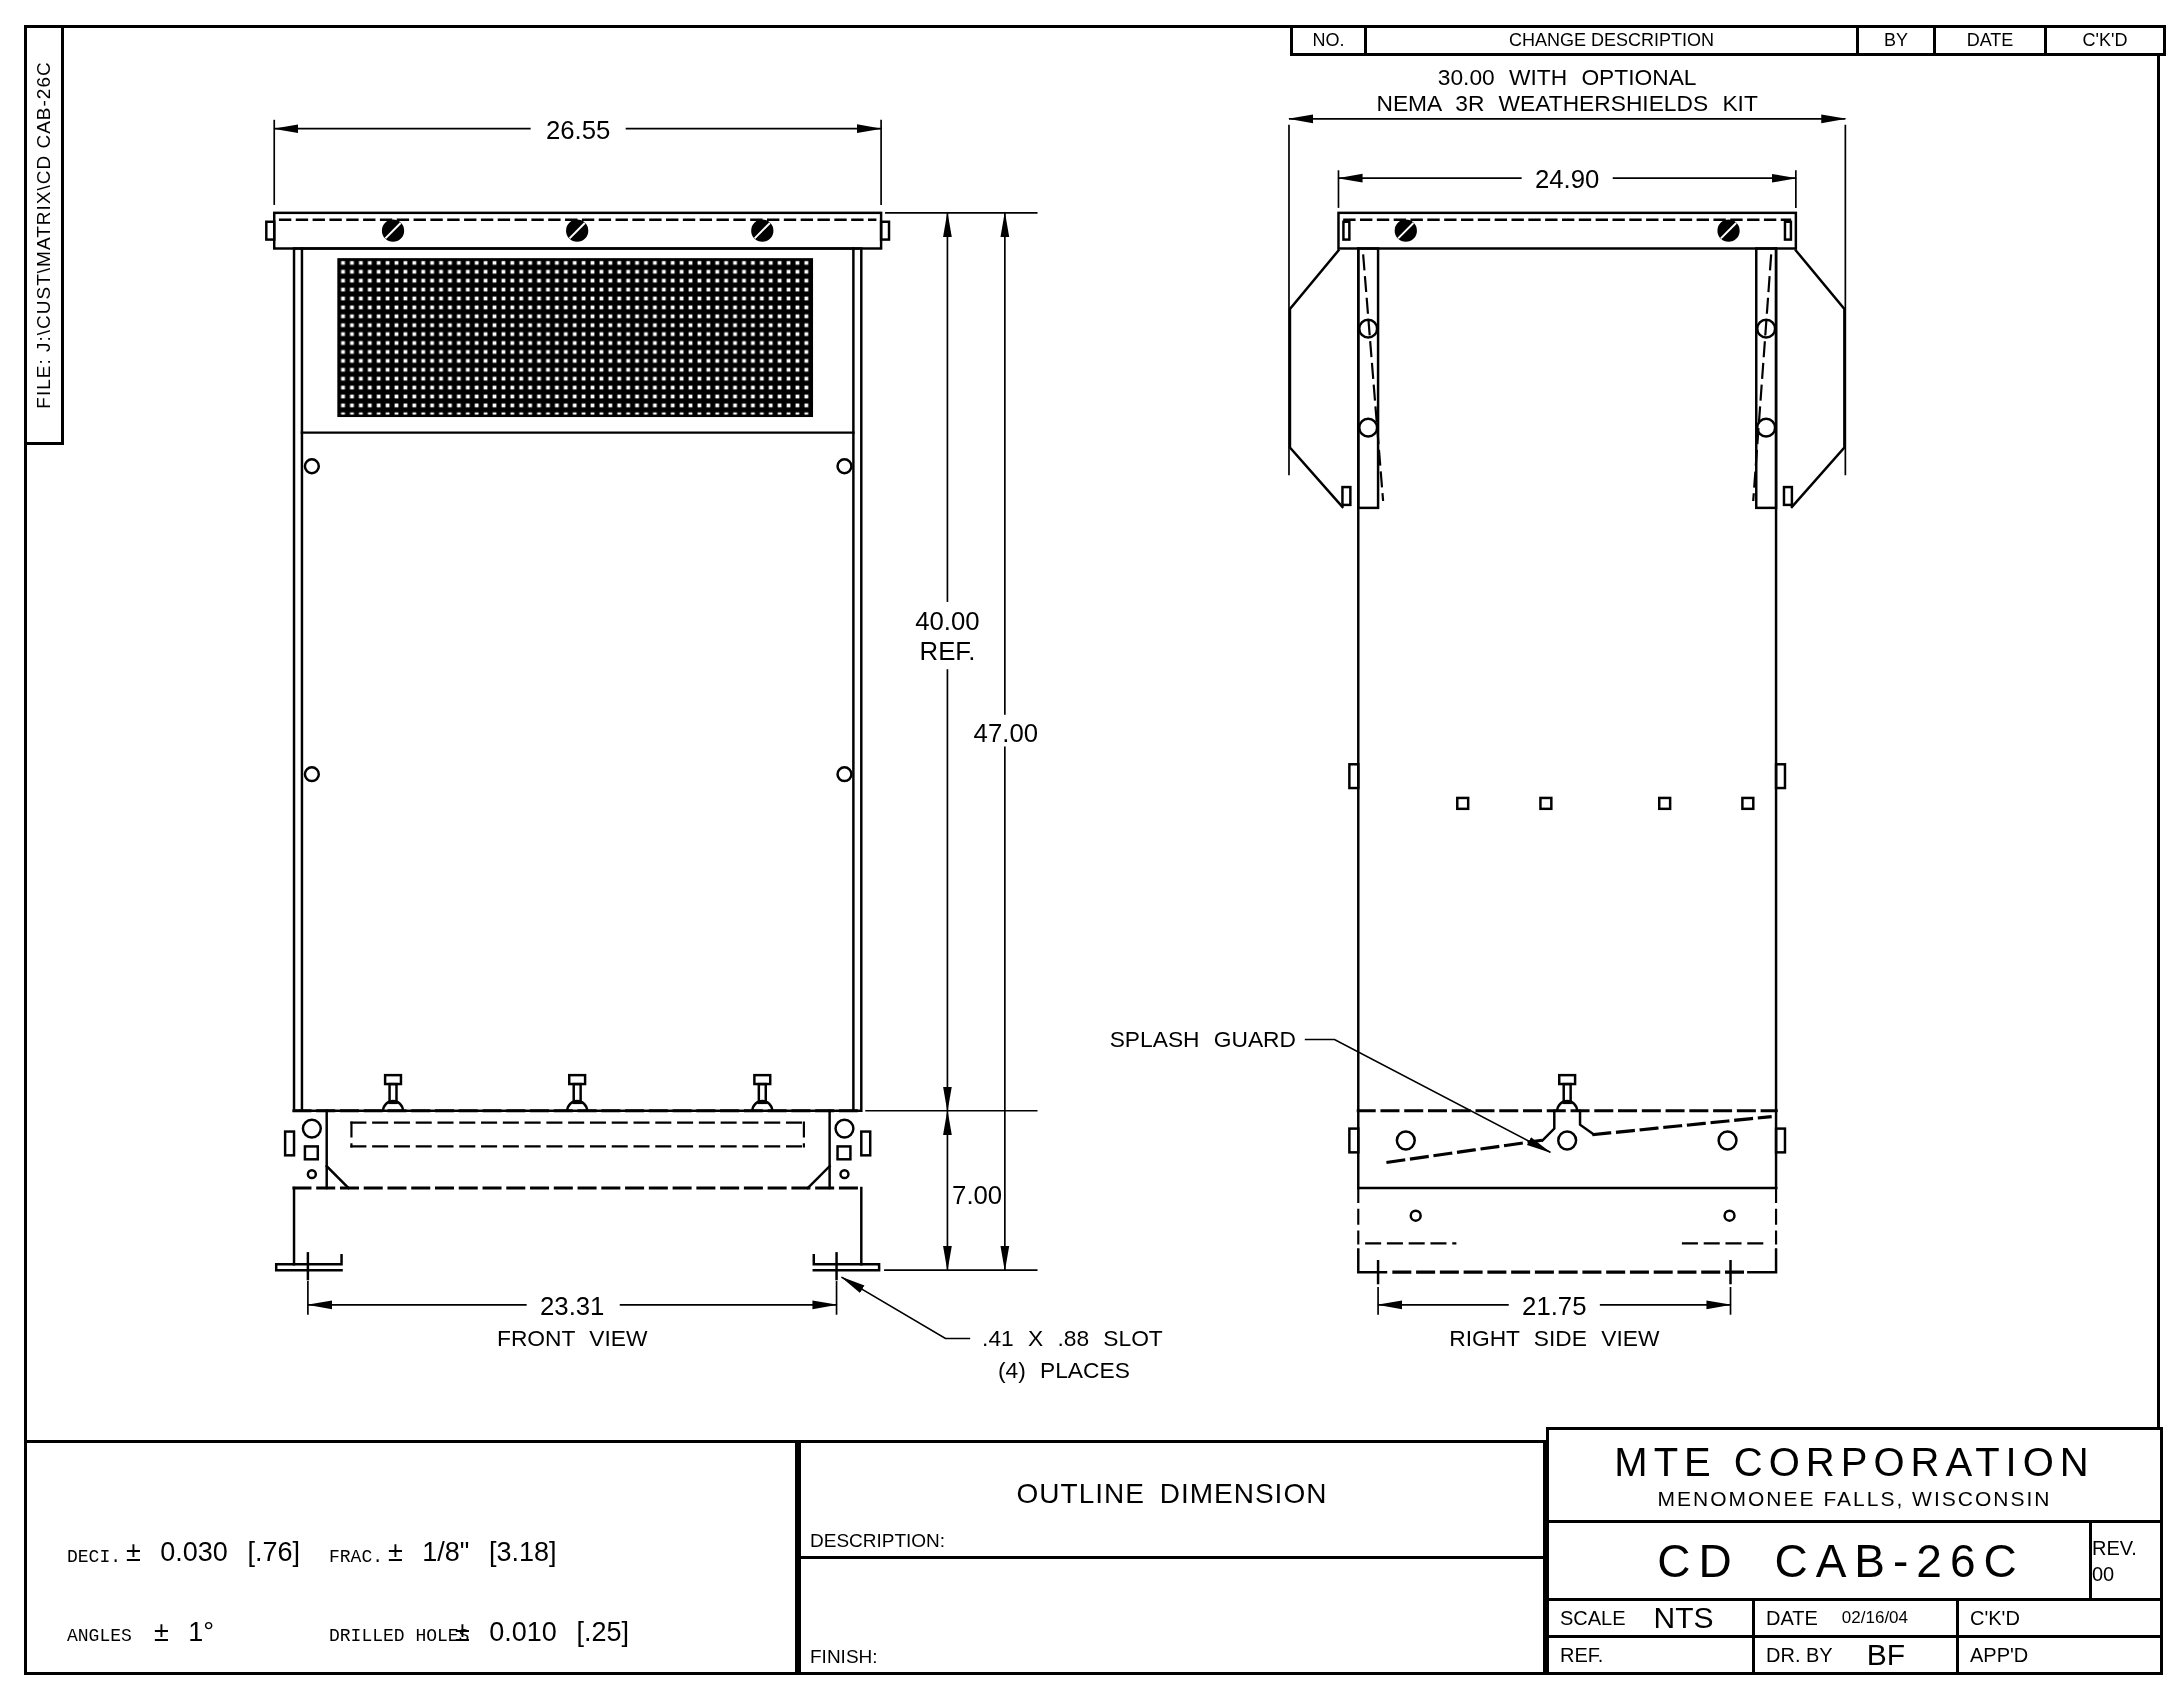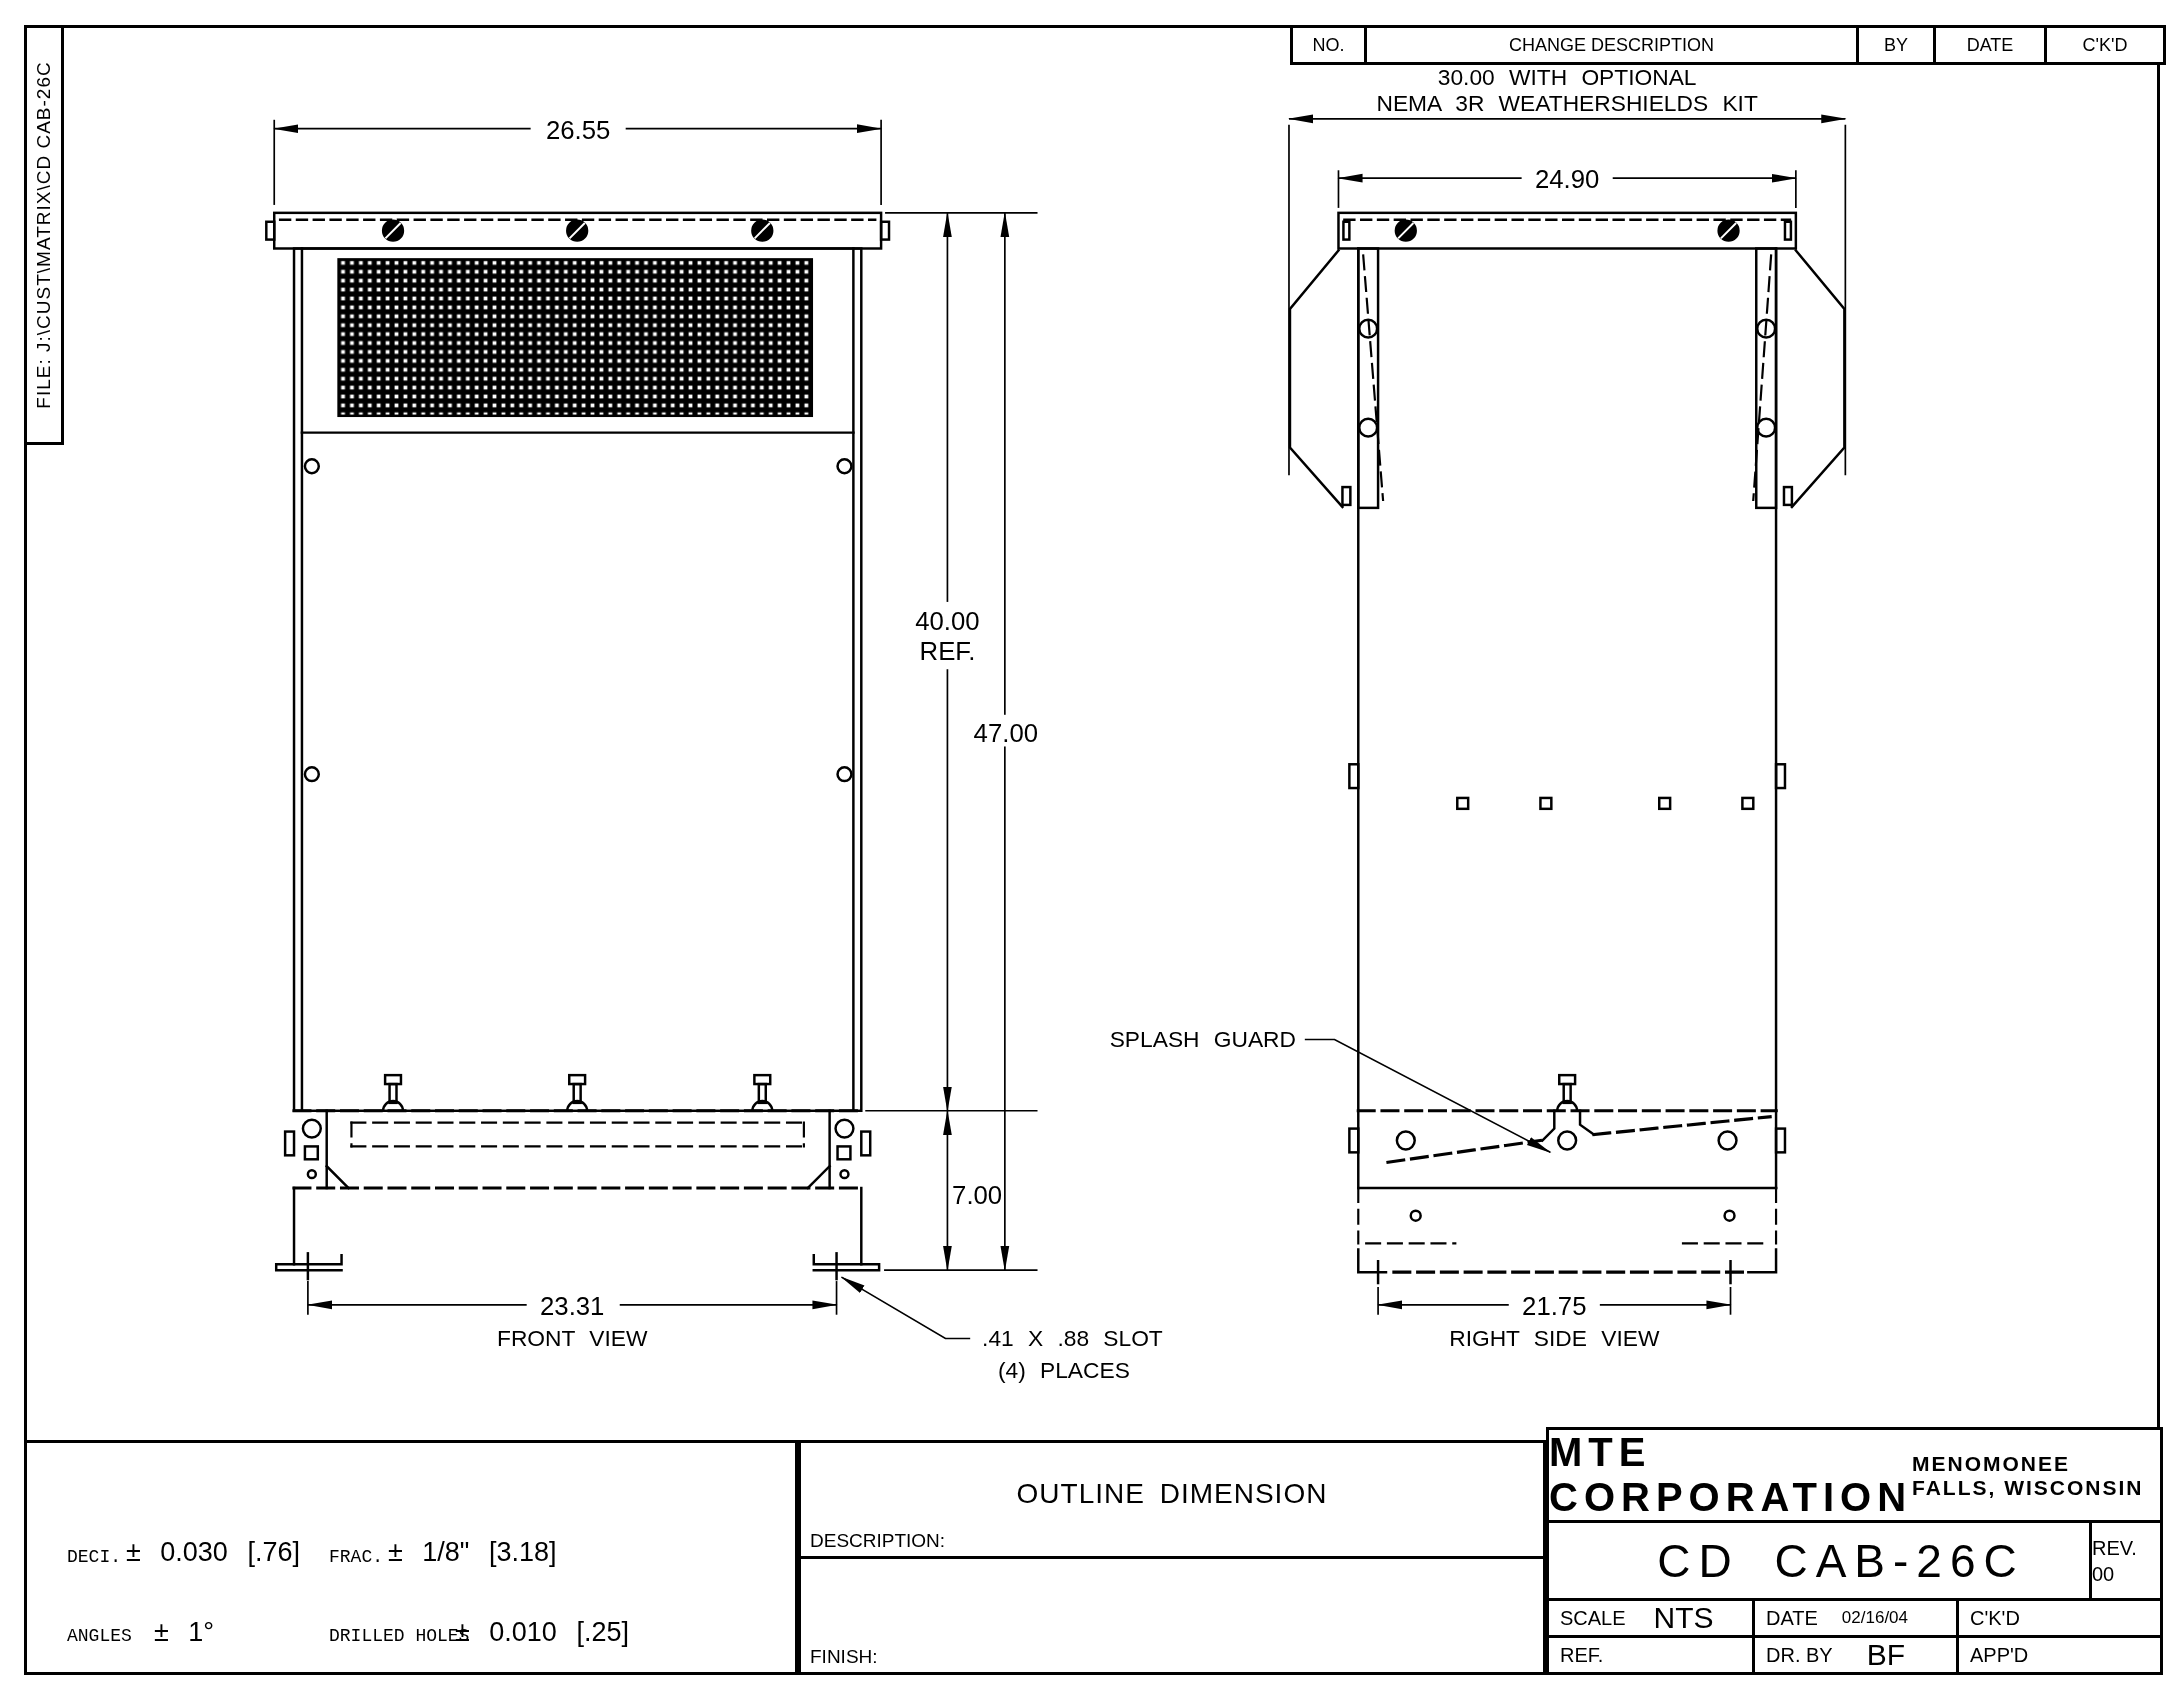--- a/index.html
+++ b/index.html
@@ -23,21 +23,21 @@
     width: 40px; height: 420px;
     border: 3px solid #000; background: #fff;
   }
   .file-strip span {
     position: absolute; left: 50%; top: 50%;
     transform: translate(-50%,-50%) rotate(-90deg);
     white-space: nowrap; font-size: 19px; letter-spacing: 1px;
   }
   
   .rev-table {
-    position: absolute; left: 1290px; top: 25px; height: 40px;
+    position: absolute; left: 1290px; top: 25px; height: 31px;
     display: flex; background:#fff;
     border: 3px solid #000;
   }
   .rev-table .cell {
     display: flex; align-items: center; justify-content: center;
     font-size: 18px; border-left: 3px solid #000; height: 100%;
   }
   .rev-table .cell:first-child { border-left: none; }
   
   svg.drawing { position:absolute; left:0; top:0; width:2178px; height:1683px; }
@@ -68,21 +68,21 @@
   .mid-box .val {
     position:absolute; left:0; right:0; top:45%;
     transform:translateY(-50%);
     text-align:center; font-size:28px; letter-spacing:1px; word-spacing:6px;
   }
   .mid-box .lab { position:absolute; left:9px; bottom:4px; font-size:19px; }
   .right-box {
     position:absolute; left:1546px; top:1427px; width:617px; height:248px;
     border:3px solid #000; background:#fff; display:flex; flex-direction:column;
   }
-  .rb-company { height:94px; display:flex; flex-direction:row; align-items:center; justify-content:center;font-weight:bold; }
+  .rb-company { height:94px; display:flex; flex-direction:column; align-items:center; justify-content:center; }
   .rb-company .name { font-size:40px; letter-spacing:6px; }
   .rb-company .city { font-size:21px; letter-spacing:2px; margin-top:2px; }
   .rb-number { height:81px; border-top:3px solid #000; display:flex;padding-left:44px; }
   .rb-number .num {
     flex:1; display:flex; align-items:center; justify-content:center;
     font-size:46px; letter-spacing:8px; word-spacing:14px;
   }
   .rb-number .rev {
     width:71px; border-left:3px solid #000;
     display:flex; flex-direction:column; align-items:flex-start; justify-content:center;

